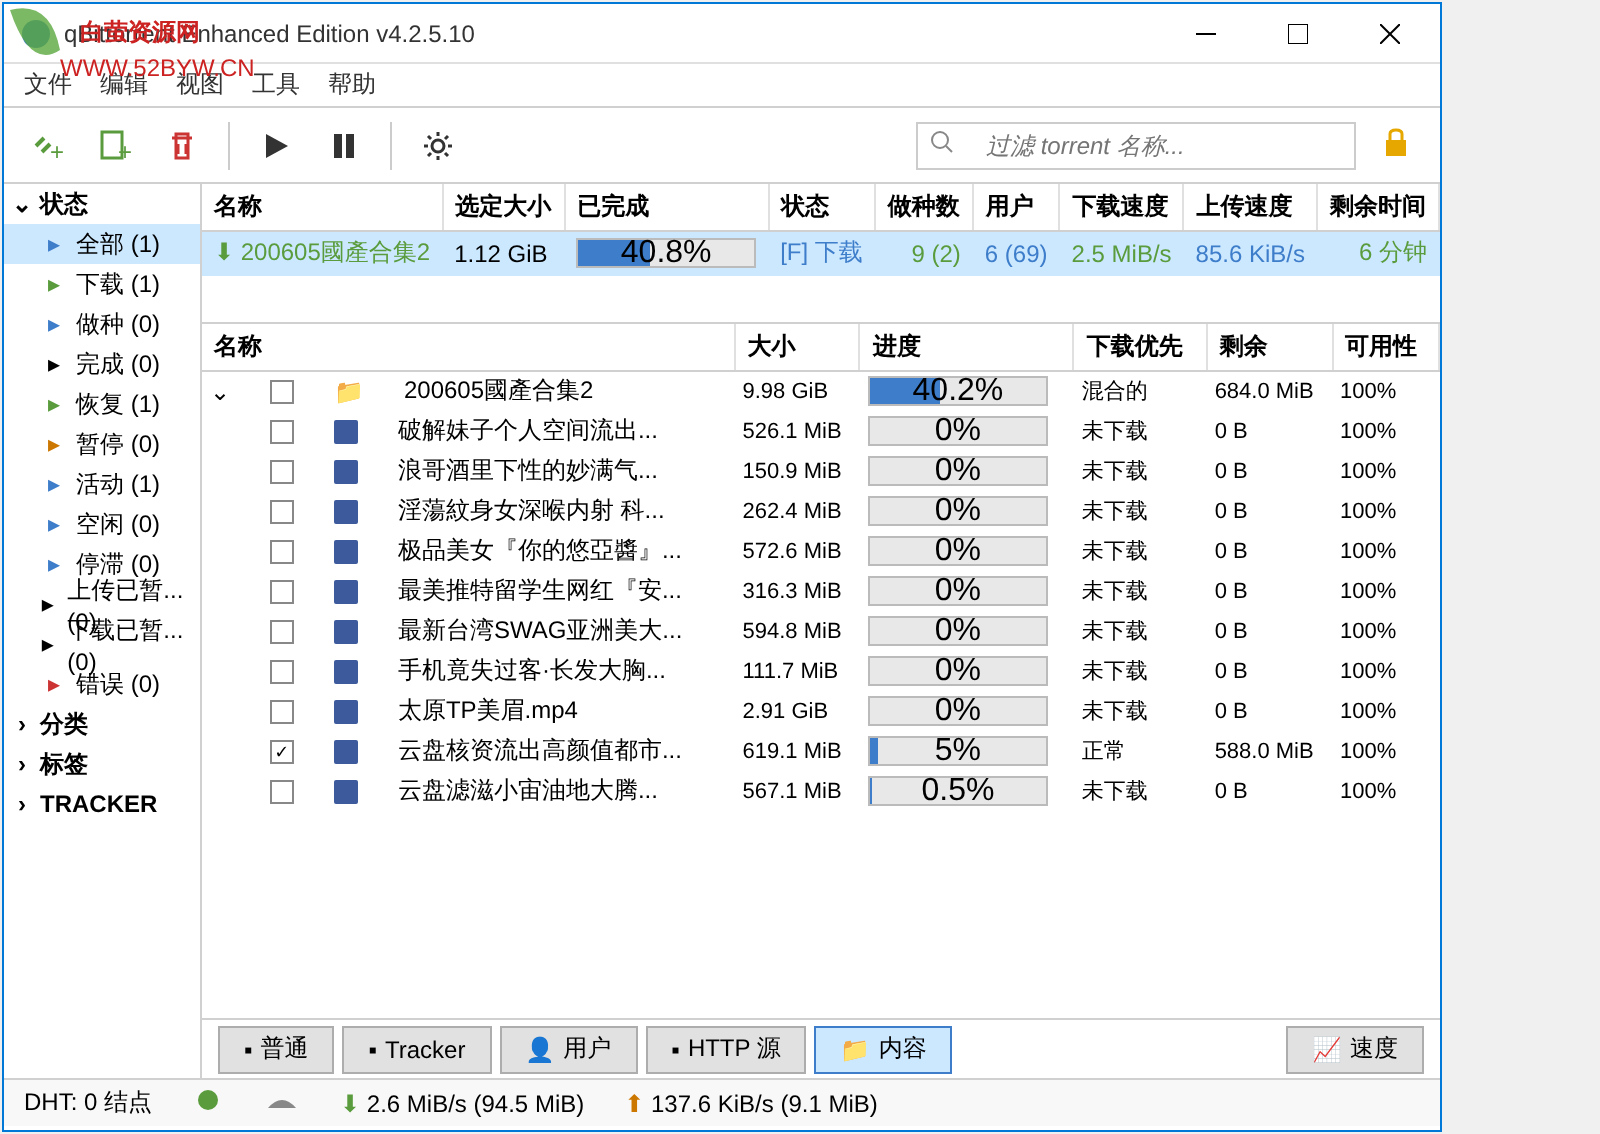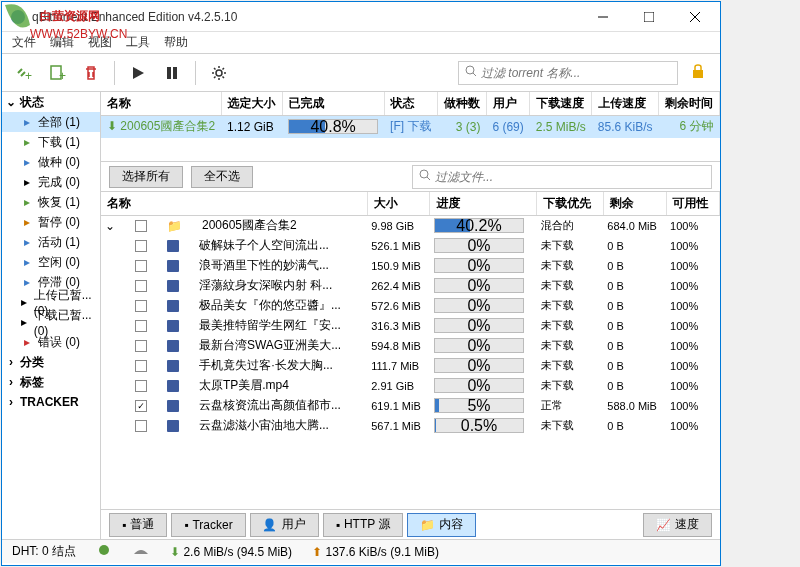--- a/index.html
+++ b/index.html
@@ -8,21 +8,21 @@
 .titlebar{height:30px;background:#fff;display:flex;align-items:center;padding:0 2px;border-bottom:1px solid #e0e0e0}
 .titlebar .icon{width:16px;height:16px;margin:0 6px}
 .titlebar .title{flex:1;font-size:12px;color:#333}
 .titlebar .wbtns{display:flex}
 .titlebar .wbtn{width:46px;height:28px;display:flex;align-items:center;justify-content:center;cursor:pointer}
 .menubar{height:22px;display:flex;align-items:center;gap:14px;padding:0 10px;border-bottom:1px solid #d0d0d0}
 .menubar span{cursor:pointer;color:#333}
 .toolbar{height:38px;display:flex;align-items:center;padding:0 6px;gap:4px;border-bottom:1px solid #d0d0d0}
 .tbtn{width:30px;height:30px;display:flex;align-items:center;justify-content:center;cursor:pointer;border-radius:2px}
 .tsep{width:1px;height:24px;background:#ccc;margin:0 4px}
-.search{flex:1;max-width:220px;margin-left:auto;height:24px;border:1px solid #ccc;display:flex;align-items:center;padding:0 6px;gap:4px}
+.search{flex:1;max-width:220px;margin-left:auto;height:24px;border:1px solid #ccc;display:flex;align-items:center;padding:0 6px;gap:16px}
 .search input{border:none;outline:none;flex:1;font-style:italic;color:#999}
 .lock{margin:0 8px;color:#e6a800}
 .main{display:flex;height:calc(100% - 116px)}
 .sidebar{width:118px;border-right:1px solid #d0d0d0;overflow:hidden;background:#fff}
 .sbitem{height:20px;display:flex;align-items:center;padding:0 4px;gap:4px;cursor:pointer}
 .sbitem.header{font-weight:bold}
 .sbitem.sel{background:#cce8ff}
 .sbarrow{width:10px;display:inline-block;text-align:center}
 .sbicon{width:14px;display:inline-flex;justify-content:center}
 .content{flex:1;display:flex;flex-direction:column}
@@ -253,41 +253,30 @@
               <tr class="sel">
                 <td><span class="green">⬇</span> <span class="green">200605國產合集2</span></td>
                 <td>1.12 GiB</td>
                 <td>
                   <div class="prog">
                     <div class="bar" style="width:40.8%"></div>
                     <div class="txt">40.8%</div>
                   </div>
                 </td>
                 <td class="blue">[F] 下载</td>
-                <td class="green" style="text-align:right">3 (3)</td>
+                <td class="green" style="text-align:right">9 (2)</td>
                 <td class="blue" style="text-align:left">6 (69)</td>
                 <td class="green" style="text-align:right">2.5 MiB/s</td>
                 <td class="blue" style="">85.6 KiB/s</td>
                 <td class="green" style="text-align:right">6 分钟</td>
               </tr>
             </tbody>
           </table>
 </div>
 
-<div class="mid-bar">
-  <button>选择所有</button>
-  <button>全不选</button>
-  <div class="search">
-    <span><svg width="12" height="12">
-                <circle cx="5" cy="5" r="4" fill="none" stroke="#888"></circle>
-                <line x1="8" y1="8" x2="11" y2="11" stroke="#888"></line>
-              </svg></span>
-    <input placeholder="过滤文件..." style="">
-  </div>
-</div>
 
 <div class="grid file-grid">
 <table>
             <thead>
               <tr id="fh-row">
                 <th>名称</th>
                 <th>大小</th>
                 <th>进度</th>
                 <th>下载优先</th>
                 <th>剩余</th>

